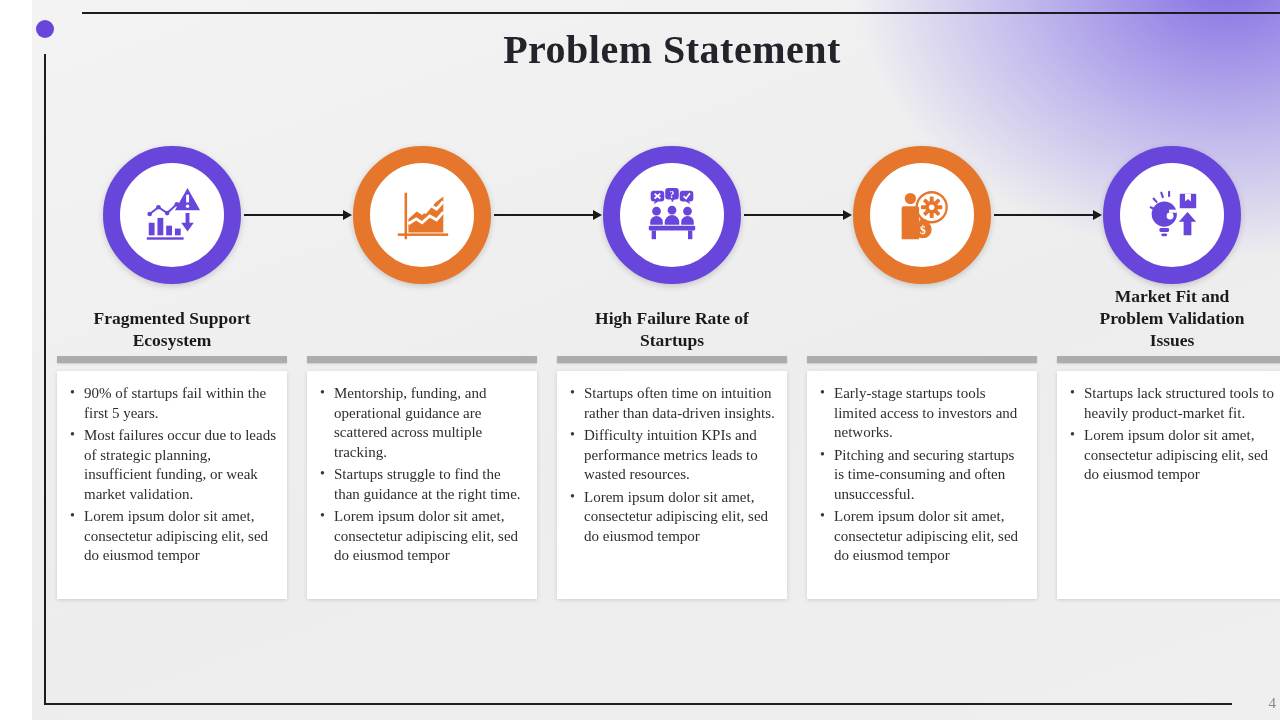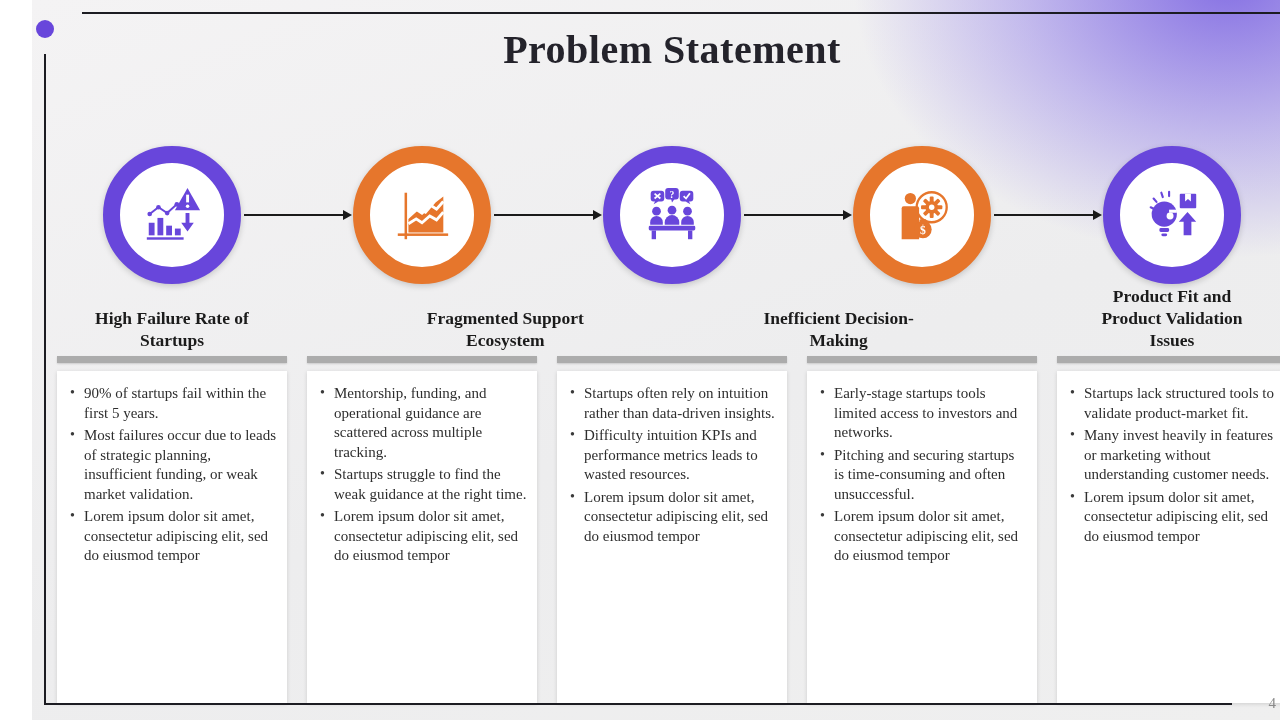--- a/index.html
+++ b/index.html
@@ -60,21 +60,21 @@
   .col-heading {
     font-size:17.5px; font-weight:bold; color:#1b1b1b; text-align:center;
     line-height:1.25; max-width:182px;
   }
 
   .bars-row { top:356px; }
   .sep-bar { width:230px; height:7px; background:#ACACAC; box-shadow:0 1px 2px rgba(0,0,0,0.15); }
 
   .boxes-row { top:371px; }
   .content-box {
-    width:230px; height:332px; background:#ffffff;
+    width:230px; height:228px; background:#ffffff;
     box-shadow:0 1px 4px rgba(0,0,0,0.14);
     padding:13px 10px 0 12px;
   }
   .content-box ul { list-style:none; }
   .content-box li {
     position:relative; padding-left:15px; margin-bottom:3px;
     font-size:15px; line-height:1.3; color:#2e2e2e;
   }
   .content-box li::before {
     content:"\2022"; position:absolute; left:1px; top:0; color:#3a3a3a; font-size:14px;
@@ -214,30 +214,27 @@
     </div>
   </div>
 
   <div class="arrow arrow-1"></div>
   <div class="arrow arrow-2"></div>
   <div class="arrow arrow-3"></div>
   <div class="arrow arrow-4"></div>
 
   <div class="cols-row headings-row">
     <div class="cell heading-cell">
+        <h2 class="col-heading">Fragmented Support Ecosystem</h2>
+      </div>
+    <div class="cell heading-cell">
         <h2 class="col-heading">High Failure Rate of Startups</h2>
       </div>
     <div class="cell heading-cell">
-        <h2 class="col-heading">Fragmented Support Ecosystem</h2>
-      </div>
-    <div class="cell heading-cell">
-        <h2 class="col-heading">Inefficient Decision-Making</h2>
-      </div>
-    <div class="cell heading-cell">
-        <h2 class="col-heading">Product Fit and Product Validation Issues</h2>
+        <h2 class="col-heading">Market Fit and Problem Validation Issues</h2>
       </div>
   </div>
 
   <div class="cols-row bars-row">
     <div class="cell">
         <div class="sep-bar"></div>
       </div>
     <div class="cell">
         <div class="sep-bar"></div>
       </div>
@@ -259,48 +256,47 @@
             <li>90% of startups fail within the first 5 years.</li>
             <li>Most failures occur due to leads of strategic planning, insufficient funding, or weak market validation.</li>
             <li>Lorem ipsum dolor sit amet, consectetur adipiscing elit, sed do eiusmod tempor</li>
           </ul>
         </div>
       </div>
     <div class="cell">
         <div class="content-box">
           <ul>
             <li>Mentorship, funding, and operational guidance are scattered across multiple tracking.</li>
-            <li>Startups struggle to find the weak guidance at the right time.</li>
-            <li>Lorem ipsum dolor sit amet, consectetur adipiscing elit, sed do eiusmod tempor</li>
-          </ul>
-        </div>
-      </div>
-    <div class="cell">
-        <div class="content-box">
-          <ul>
-            <li>Startups often rely on intuition rather than data-driven insights.</li>
+            <li>Startups struggle to find the than guidance at the right time.</li>
+            <li>Lorem ipsum dolor sit amet, consectetur adipiscing elit, sed do eiusmod tempor</li>
+          </ul>
+        </div>
+      </div>
+    <div class="cell">
+        <div class="content-box">
+          <ul>
+            <li>Startups often time on intuition rather than data-driven insights.</li>
             <li>Difficulty intuition KPIs and performance metrics leads to wasted resources.</li>
             <li>Lorem ipsum dolor sit amet, consectetur adipiscing elit, sed do eiusmod tempor</li>
           </ul>
         </div>
       </div>
     <div class="cell">
         <div class="content-box">
           <ul>
             <li>Early-stage startups tools limited access to investors and networks.</li>
             <li>Pitching and securing startups is time-consuming and often unsuccessful.</li>
             <li>Lorem ipsum dolor sit amet, consectetur adipiscing elit, sed do eiusmod tempor</li>
           </ul>
         </div>
       </div>
     <div class="cell">
         <div class="content-box">
           <ul>
-            <li>Startups lack structured tools to validate product-market fit.</li>
-            <li>Many invest heavily in features or marketing without understanding customer needs.</li>
+            <li>Startups lack structured tools to heavily product-market fit.</li>
             <li>Lorem ipsum dolor sit amet, consectetur adipiscing elit, sed do eiusmod tempor</li>
           </ul>
         </div>
       </div>
   </div>
 
   <div class="page-number">4</div>
 </div>
 
 </body></html>

